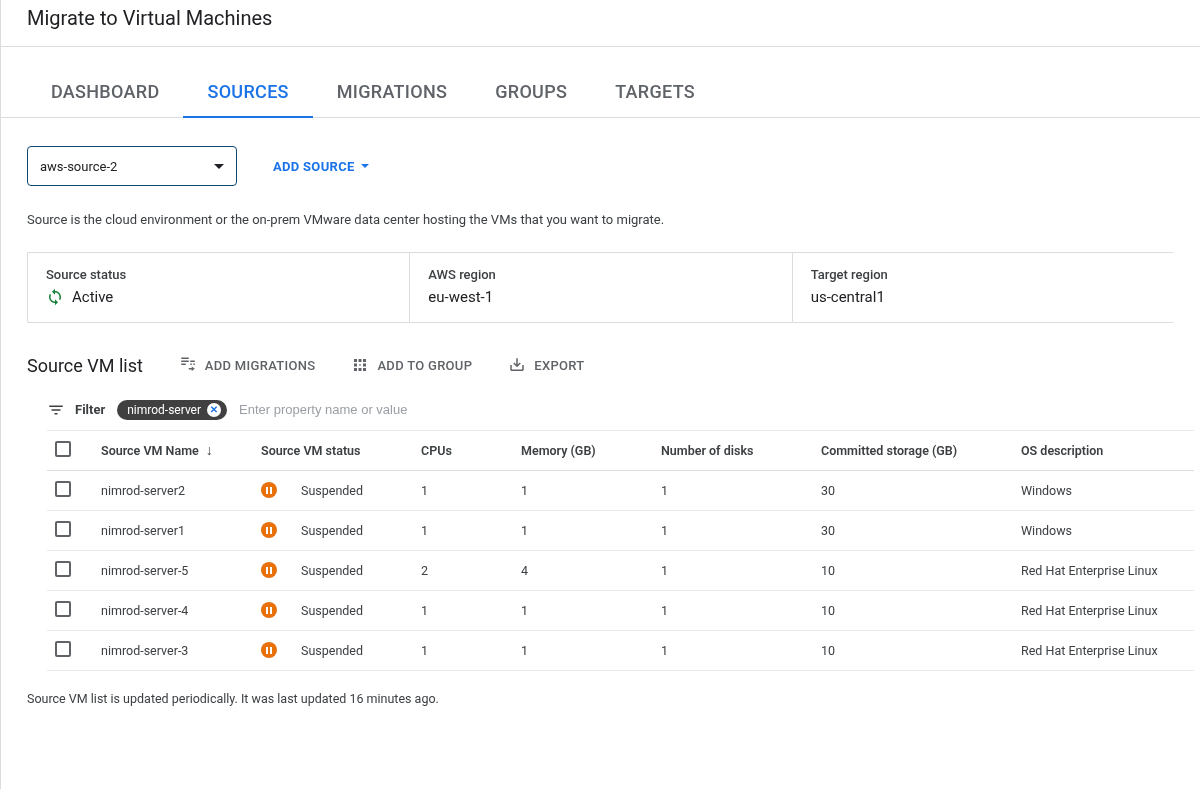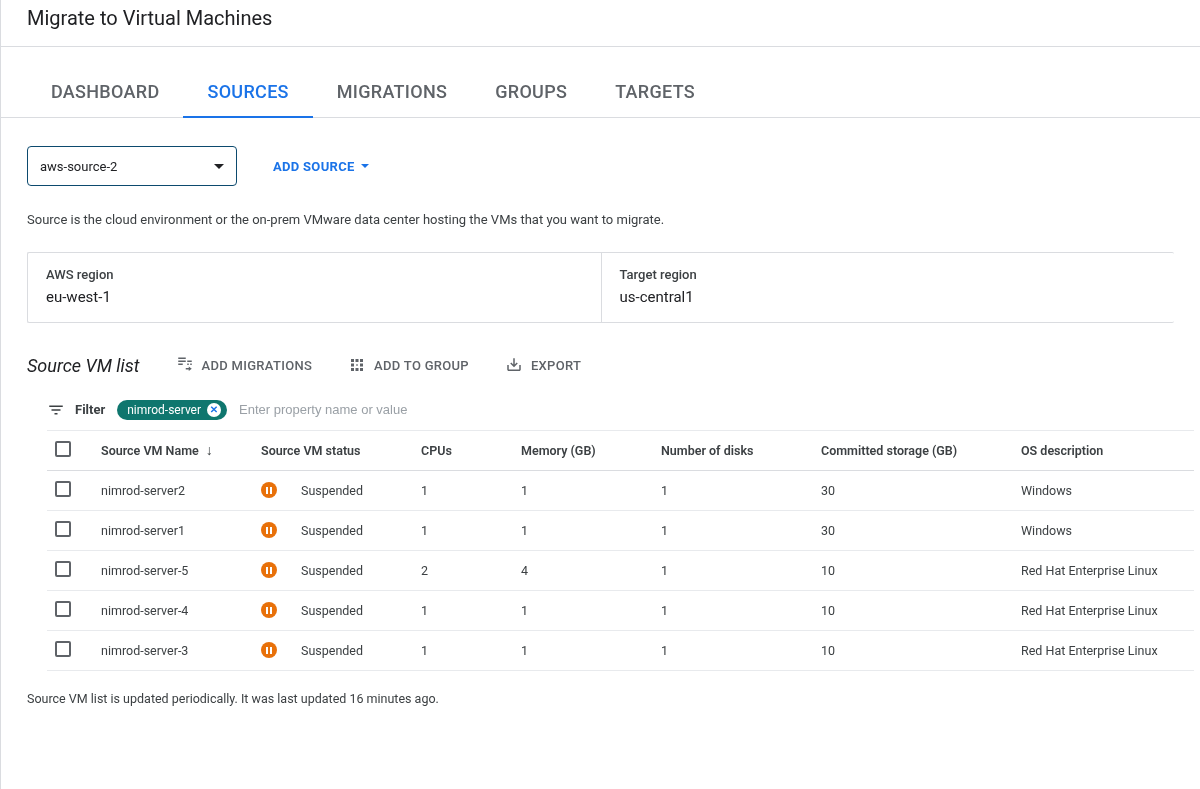--- a/index.html
+++ b/index.html
@@ -124,21 +124,20 @@
   .section-row {
     margin-top: 32px;
     display: flex;
     align-items: center;
     gap: 36px;
   }
   .section-title {
     font-size: 18px;
     font-weight: 400;
     color: #202124;
-    font-style: italic;
   }
   .action-btn {
     display: flex;
     align-items: center;
     gap: 8px;
     color: #5f6368;
     font-size: 13px;
     font-weight: 500;
     letter-spacing: 0.3px;
     cursor: pointer;
@@ -153,21 +152,21 @@
   }
   .filter-label {
     font-size: 13px;
     font-weight: 700;
     color: #3c4043;
     display: flex;
     align-items: center;
     gap: 10px;
   }
   .chip {
-    background: #0f766e;
+    background: #404040;
     color: #fff;
     font-size: 12px;
     border-radius: 12px;
     padding: 3px 6px 3px 10px;
     display: flex;
     align-items: center;
     gap: 6px;
     cursor: pointer;
   }
   .chip .chip-x {
@@ -260,20 +259,29 @@
       </div>
       <div class="add-source">
         <span>ADD SOURCE</span>
         <span class="caret-sm"></span>
       </div>
     </div>
 
     <div class="desc">Source is the cloud environment or the on-prem VMware data center hosting the VMs that you want to migrate.</div>
 
     <div class="status-panel">
+      <div class="status-cell">
+        <div class="status-label">Source status</div>
+        <div class="status-value">
+          <svg width="18" height="18" viewBox="0 0 24 24">
+              <path fill="#188038" d="M12 4V1L8 5l4 4V6c3.31 0 6 2.69 6 6 0 1.01-.25 1.97-.7 2.8l1.46 1.46A7.93 7.93 0 0020 12c0-4.42-3.58-8-8-8zm0 14c-3.31 0-6-2.69-6-6 0-1.01.25-1.97.7-2.8L5.24 7.74A7.93 7.93 0 004 12c0 4.42 3.58 8 8 8v3l4-4-4-4v3z"></path>
+            </svg>
+          <span>Active</span>
+        </div>
+      </div>
       <div class="status-cell">
         <div class="status-label">AWS region</div>
         <div class="status-value">eu-west-1</div>
       </div>
       <div class="status-cell">
         <div class="status-label">Target region</div>
         <div class="status-value">us-central1</div>
       </div>
     </div>
 

